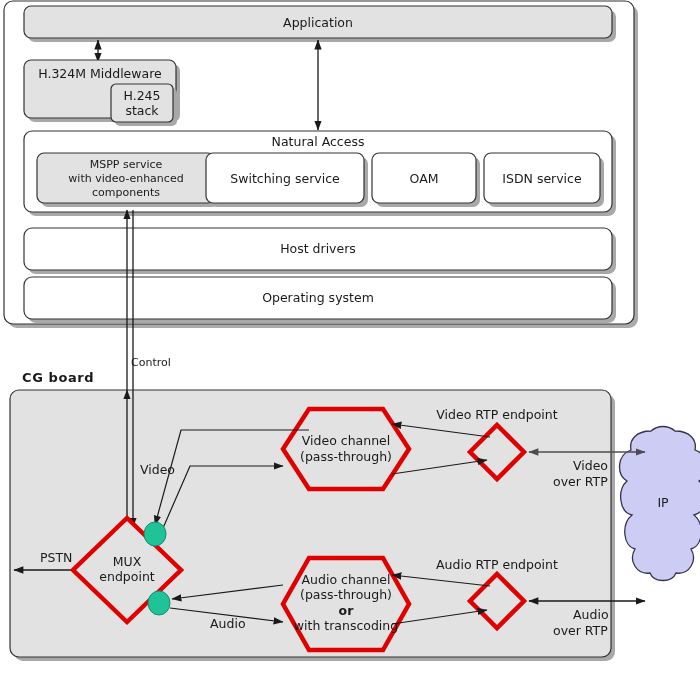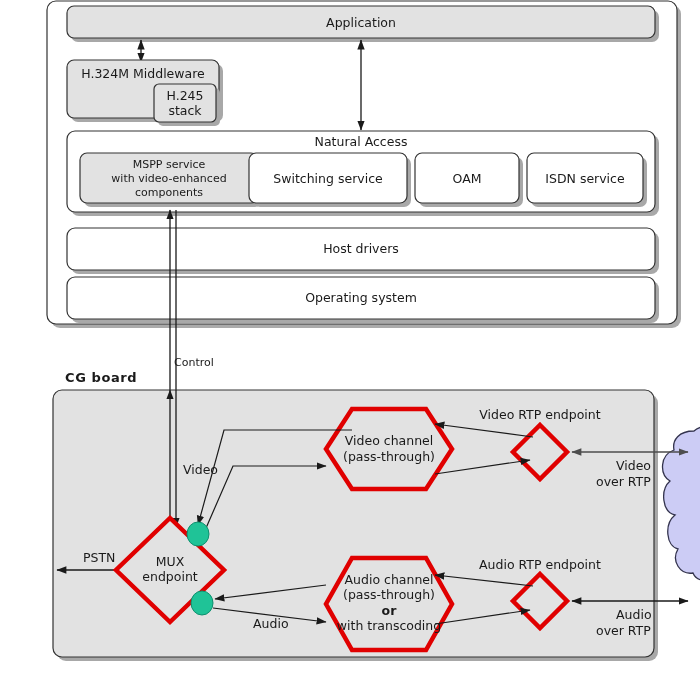--- a/index.html
+++ b/index.html
@@ -1,17 +1,17 @@
 <!DOCTYPE html>
 <html><head>
 <meta charset="utf-8">
 <style>
   html,body{margin:0;padding:0;background:#ffffff;}
   body{width:700px;height:687px;overflow:hidden;font-family:"DejaVu Sans","Liberation Sans",sans-serif;}
-  #stage{position:relative;width:564px;height:687px;margin-left:43px;}
+  #stage{position:relative;width:564px;height:687px;}
   svg{display:block;}
   text{font-family:"DejaVu Sans","Liberation Sans",sans-serif;fill:#1a1a1a;}
   .lbl{font-size:12.5px;}
   .lbl-sm{font-size:11px;}
   .lbl-bold{font-size:13px;font-weight:bold;letter-spacing:0.6px;}
 </style>
 </head>
 <body>
 
 <div id="stage">

